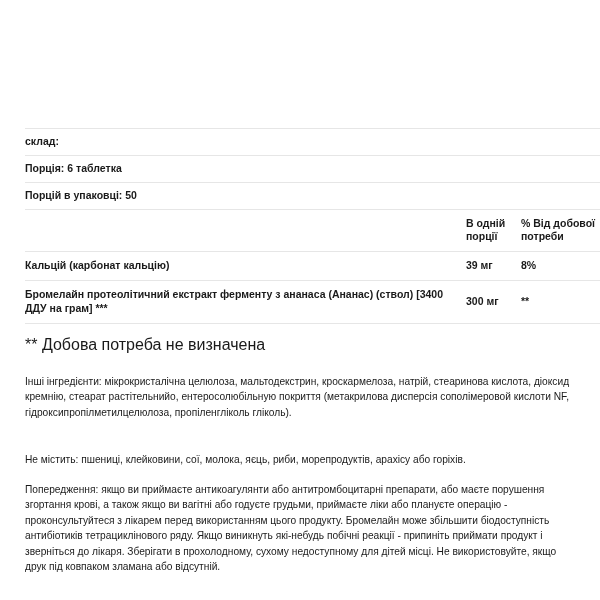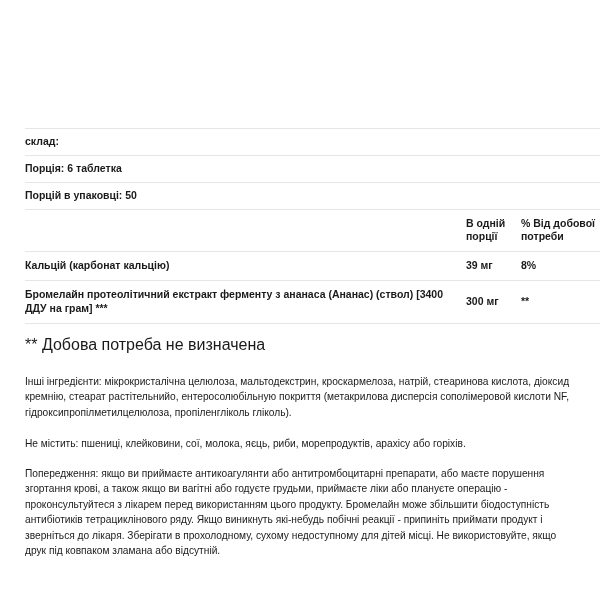--- a/index.html
+++ b/index.html
@@ -93,21 +93,21 @@
 
   
   .para {
     font-size: 10.2px;
     line-height: 1.52;
     margin-top: 14px;
     color: #1a1a1a;
     text-align: left;
   }
   .para-other  { margin-top: 17px; }
-  .para-free   { margin-top: 16px; }
+  .para-free   { margin-top: 32px; }
   .para-warn   { }
 </style>
 </head>
 <body>
 
 <div class="page">
 
   <div class="top-spacer"></div>
 
   <table class="facts-table">

